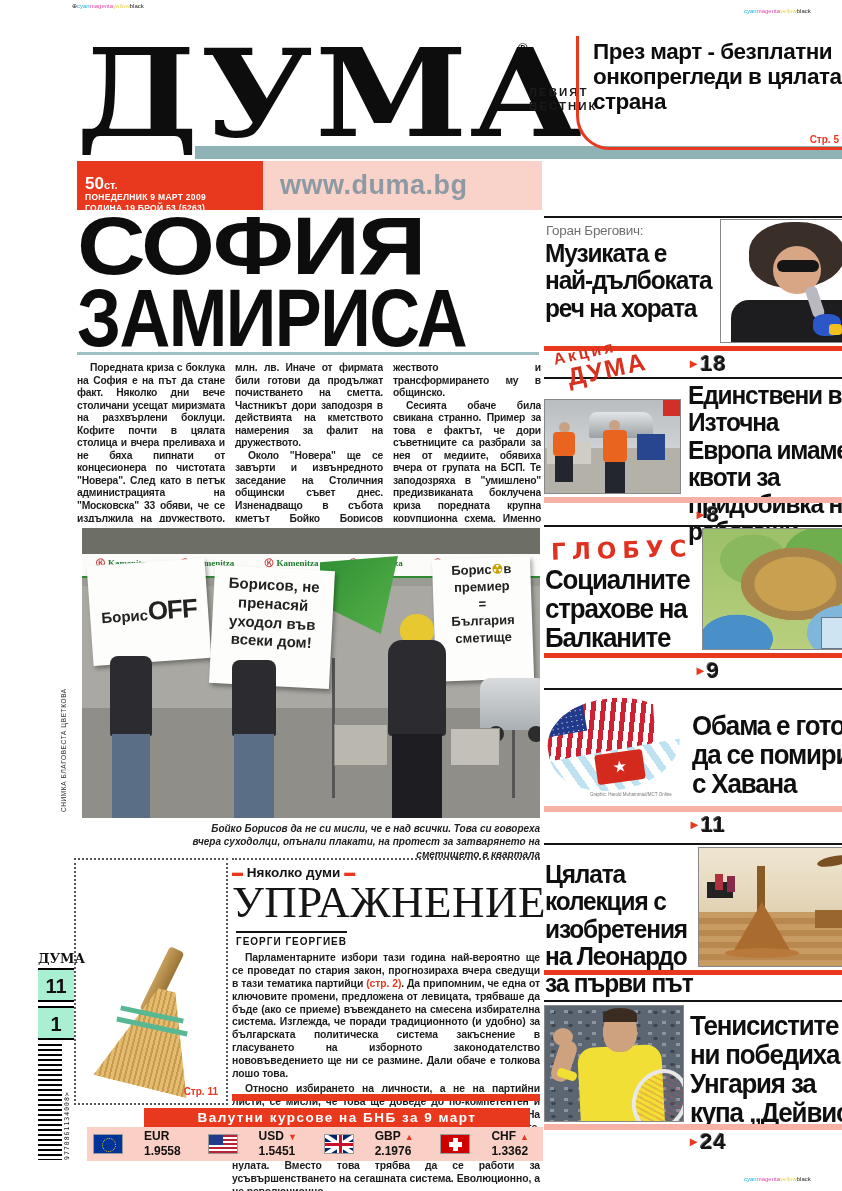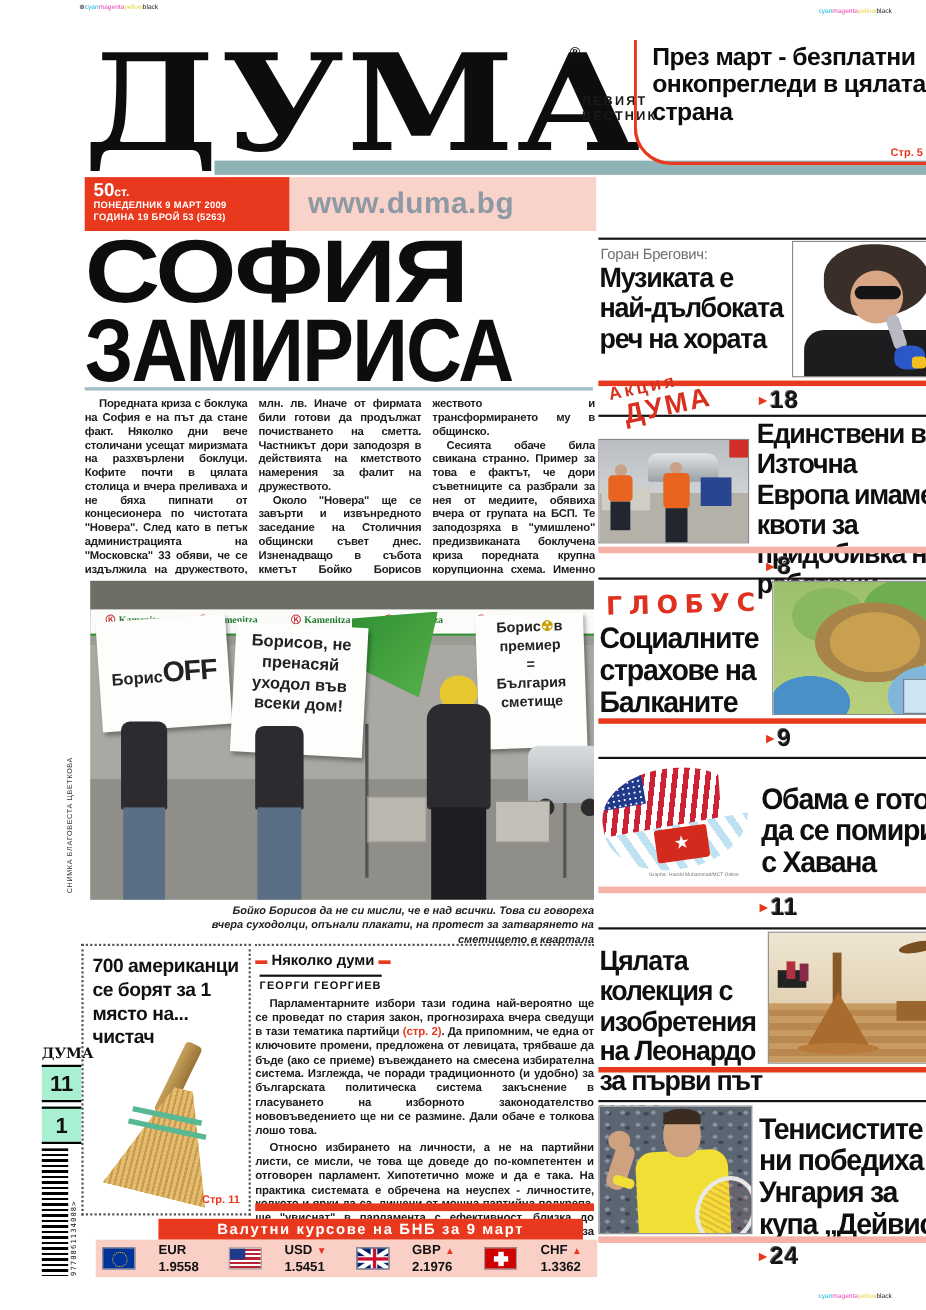--- a/index.html
+++ b/index.html
@@ -7,21 +7,21 @@
         font-family:"Liberation Sans",sans-serif;color:#111;margin-left:32px;}
   .abs{position:absolute;}
   
   .reg{font-size:6px;letter-spacing:0;color:#222;white-space:nowrap;}
   .reg .c{color:#17b2d8;} .reg .m{color:#e646b0;} .reg .y{color:#e8d44a;} .reg .k{color:#222;}
   
   .logo{font-family:"DejaVu Serif",serif;font-weight:bold;font-size:122px;line-height:1;
         letter-spacing:2px;transform:scale(1.13,1.0);transform-origin:left top;color:#0d0d0d;}
   .tagline{font-weight:bold;font-size:11.5px;letter-spacing:2px;line-height:1.2;color:#1a1a1a;}
   .tealbar{background:#8fb2b6;}
-  .datebox{background:#e8391f;color:#fff;padding:3px 8px;box-sizing:border-box;}
+  .datebox{background:#e8391f;color:#fff;padding:14px 8px;box-sizing:border-box;}
   .price{font-weight:bold;font-size:17px;line-height:1;}
   .price small{font-size:11px;}
   .dateline{font-weight:bold;font-size:8.5px;letter-spacing:.3px;line-height:1.35;}
   .pinkbar{background:#f9d2c9;}
   .www{font-weight:bold;font-size:27px;color:#8d99a3;letter-spacing:.5px;}
   
   .promo{border-left:3px solid #e8391f;border-bottom:3px solid #e8391f;
          border-bottom-left-radius:34px;box-sizing:border-box;padding:4px 0 0 14px;}
   .promo-title{font-weight:bold;font-size:22.5px;line-height:1.1;letter-spacing:-.5px;color:#0d0d0d;}
   .pageref{color:#e8391f;font-weight:bold;font-size:10px;}
@@ -181,41 +181,41 @@
     <div class="abs" style="left:406px;top:198px;width:16px;height:16px;background:#2c2c2c;border-radius:50%;"></div>
     <div class="abs" style="left:446px;top:198px;width:16px;height:16px;background:#2c2c2c;border-radius:50%;"></div>
 
     <div class="abs" style="left:252px;top:196px;width:52px;height:40px;background:#b9b7ae;border:1px solid #8f8d85;"></div>
     <div class="abs" style="left:368px;top:200px;width:48px;height:36px;background:#c2c0b8;border:1px solid #8f8d85;"></div>
   </div>
   <div class="abs credit" style="left:28px;top:636px;height:176px;">СНИМКА БЛАГОВЕСТА ЦВЕТКОВА</div>
   <div class="abs capt" style="left:150px;top:822px;width:358px;">Бойко Борисов да не си мисли, че е над всички. Това си говореха вчера суходолци, опънали плакати, на протест за затварянето на сметището в квартала</div>
 
   <div class="abs dotted" style="left:42px;top:858px;width:154px;height:247px;padding:8px;">
-    <div class="lt-title">700 американци се борят за 1 място на... чистач</div>
 
     <div class="abs" style="left:78px;top:86px;width:16px;height:70px;background:linear-gradient(90deg,#c7a05c,#9a7436);transform:rotate(26deg);border-radius:4px;"></div>
     <div class="abs" style="left:28px;top:128px;width:96px;height:100px;transform:rotate(14deg);background:repeating-linear-gradient(90deg,#c89b4e 0 2px,#e3bc70 2px 5px);clip-path:polygon(44% 0,62% 0,100% 100%,0 100%);"></div>
     <div class="abs" style="left:44px;top:152px;width:64px;height:5px;background:#58b894;transform:rotate(12deg);"></div>
     <div class="abs" style="left:40px;top:164px;width:72px;height:5px;background:#58b894;transform:rotate(12deg);"></div>
     <div class="abs pageref" style="right:8px;bottom:6px;">Стр. 11</div>
   </div>
 
   <div class="abs edlabel" style="left:6px;top:951px;">ДУМА</div>
   <div class="abs edbox" style="left:6px;top:968px;width:36px;height:34px;">11</div>
   <div class="abs edbox" style="left:6px;top:1006px;width:36px;height:34px;">1</div>
   <div class="abs barcode" style="left:6px;top:1044px;width:24px;height:116px;"></div>
   <div class="abs bcnum" style="left:31px;top:1044px;height:116px;">9770861134008&gt;</div>
 
   <div class="abs" style="left:200px;top:858px;width:308px;border-top:2px dotted #555;padding-top:5px;">
     <div class="rubric">
       <span class="rdash">▬</span>
       <span>Няколко думи</span>
       <span class="rdash">▬</span>
     </div>
+    <div class="op-title">УПРАЖНЕНИЕ</div>
     <div class="author" style="display:inline-block;margin:6px 0 5px 4px;">ГЕОРГИ ГЕОРГИЕВ</div>
     <div class="op-body">
       <p class="ind"><span>Парламентарните избори тази година най-вероятно ще се проведат по стария закон, прогнозираха вчера сведущи в тази тематика партийци </span><span class="redtxt">(стр. 2)</span><span>. Да припомним, че една от ключовите промени, предложена от левицата, трябваше да бъде (ако се приеме) въвеждането на смесена избирателна система. Изглежда, че поради традиционното (и удобно) за българската политическа система закъснение в гласуването на изборното законодателство нововъведението ще ни се размине. Дали обаче е толкова лошо това.</span></p>
       <p class="ind">Относно избирането на личности, а не на партийни листи, се мисли, че това ще доведе до по-компетентен и отговорен парламент. Хипотетично може и да е така. На практика системата е обречена на неуспех - личностите, колкото и ярки да са, лишени от мощна партийна подкрепа, ще "увиснат" в парламента с ефективност, близка до нулата. Вместо това трябва да се работи за усъвършенстването на сегашната система. Еволюционно, а не революционно.</p>
     </div>
   </div>
   <div class="abs" style="left:200px;top:1094px;width:308px;height:7px;background:#e8391f;"></div>
 
   <div class="abs curhdr" style="left:112px;top:1108px;width:386px;height:19px;">Валутни курсове на БНБ за 9 март</div>
   <div class="abs currow" style="left:55px;top:1127px;width:456px;height:34px;">

